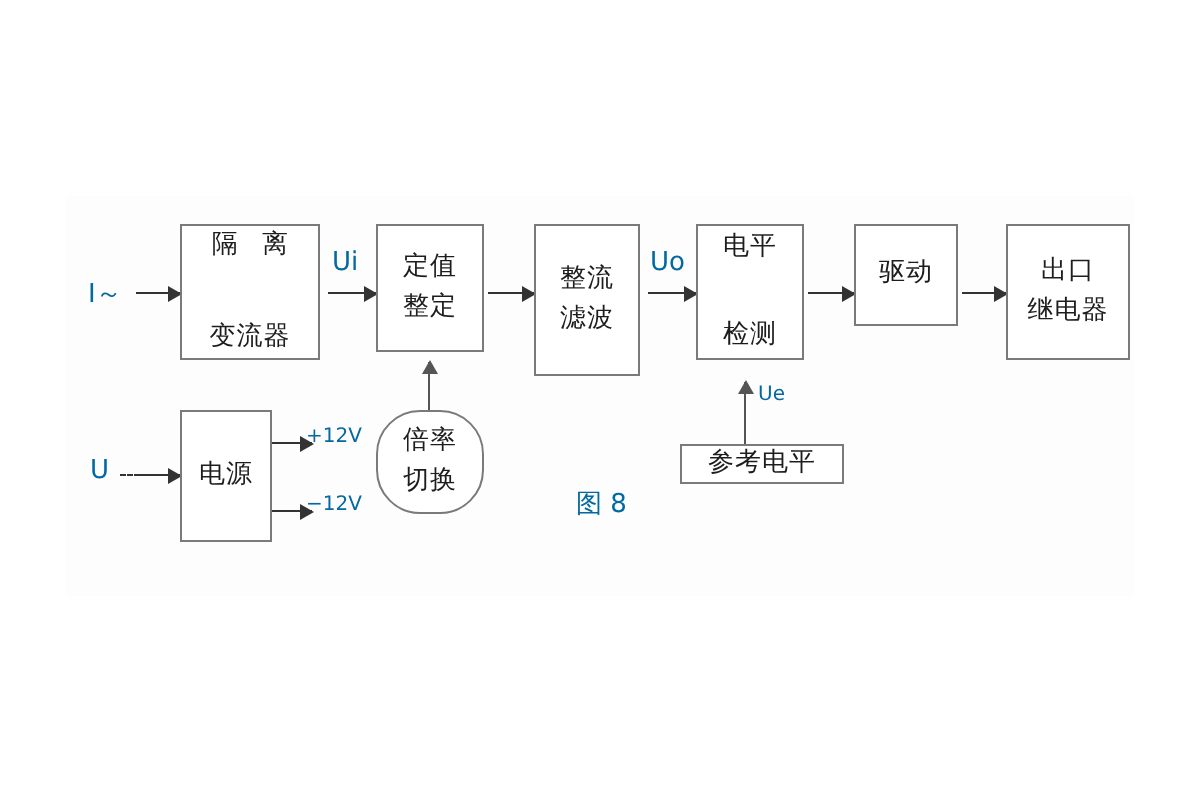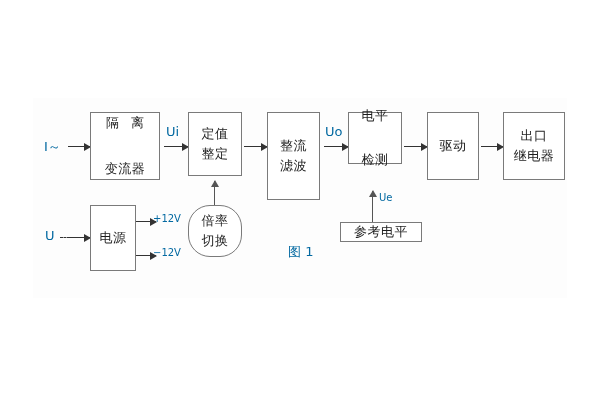--- a/index.html
+++ b/index.html
@@ -110,37 +110,37 @@
 
   <div class="harrow" style="left:164px; top:146px; width:24px;"></div>
 
   <div class="box" style="left:188px; top:112px; width:54px; height:64px;">
     <span class="ln">定值</span>
     <span class="ln">整定</span>
   </div>
 
   <div class="harrow" style="left:244px; top:146px; width:23px;"></div>
 
-  <div class="box" style="left:267px; top:112px; width:53px; height:88px;">
+  <div class="box" style="left:267px; top:112px; width:53px; height:76px;">
     <span class="ln">整流</span>
     <span class="ln">滤波</span>
   </div>
 
   <div class="label" style="left:325px; top:124px;">Uo</div>
 
   <div class="harrow" style="left:324px; top:146px; width:24px;"></div>
 
-  <div class="box" style="left:348px; top:112px; width:54px; height:52px;gap:24px;">
+  <div class="box" style="left:348px; top:112px; width:54px; height:68px;gap:24px;">
     <span class="ln">电平</span>
     <span class="ln">检测</span>
   </div>
 
   <div class="harrow" style="left:404px; top:146px; width:23px;"></div>
 
-  <div class="box" style="left:427px; top:112px; width:52px; height:68px;">
+  <div class="box" style="left:427px; top:112px; width:52px; height:51px;">
     <span class="ln">驱动</span>
   </div>
 
   <div class="harrow" style="left:481px; top:146px; width:22px;"></div>
 
   <div class="box" style="left:503px; top:112px; width:62px; height:68px;">
     <span class="ln">出口</span>
     <span class="ln">继电器</span>
   </div>
 
@@ -168,15 +168,15 @@
   <div class="varrow" style="left:214px; top:181px; height:24px;"></div>
 
   <div class="box" style="left:340px; top:222px; width:82px; height:20px;">
     <span class="ln">参考电平</span>
   </div>
 
   <div class="varrow" style="left:372px; top:191px; height:31px;"></div>
 
   <div class="label small" style="left:379px; top:192px;">Ue</div>
 
-  <div class="label" style="left:288px; top:243px;">图 1</div>
+  <div class="label" style="left:288px; top:243px;">图 8</div>
 
 </div>
 
 </body></html>

